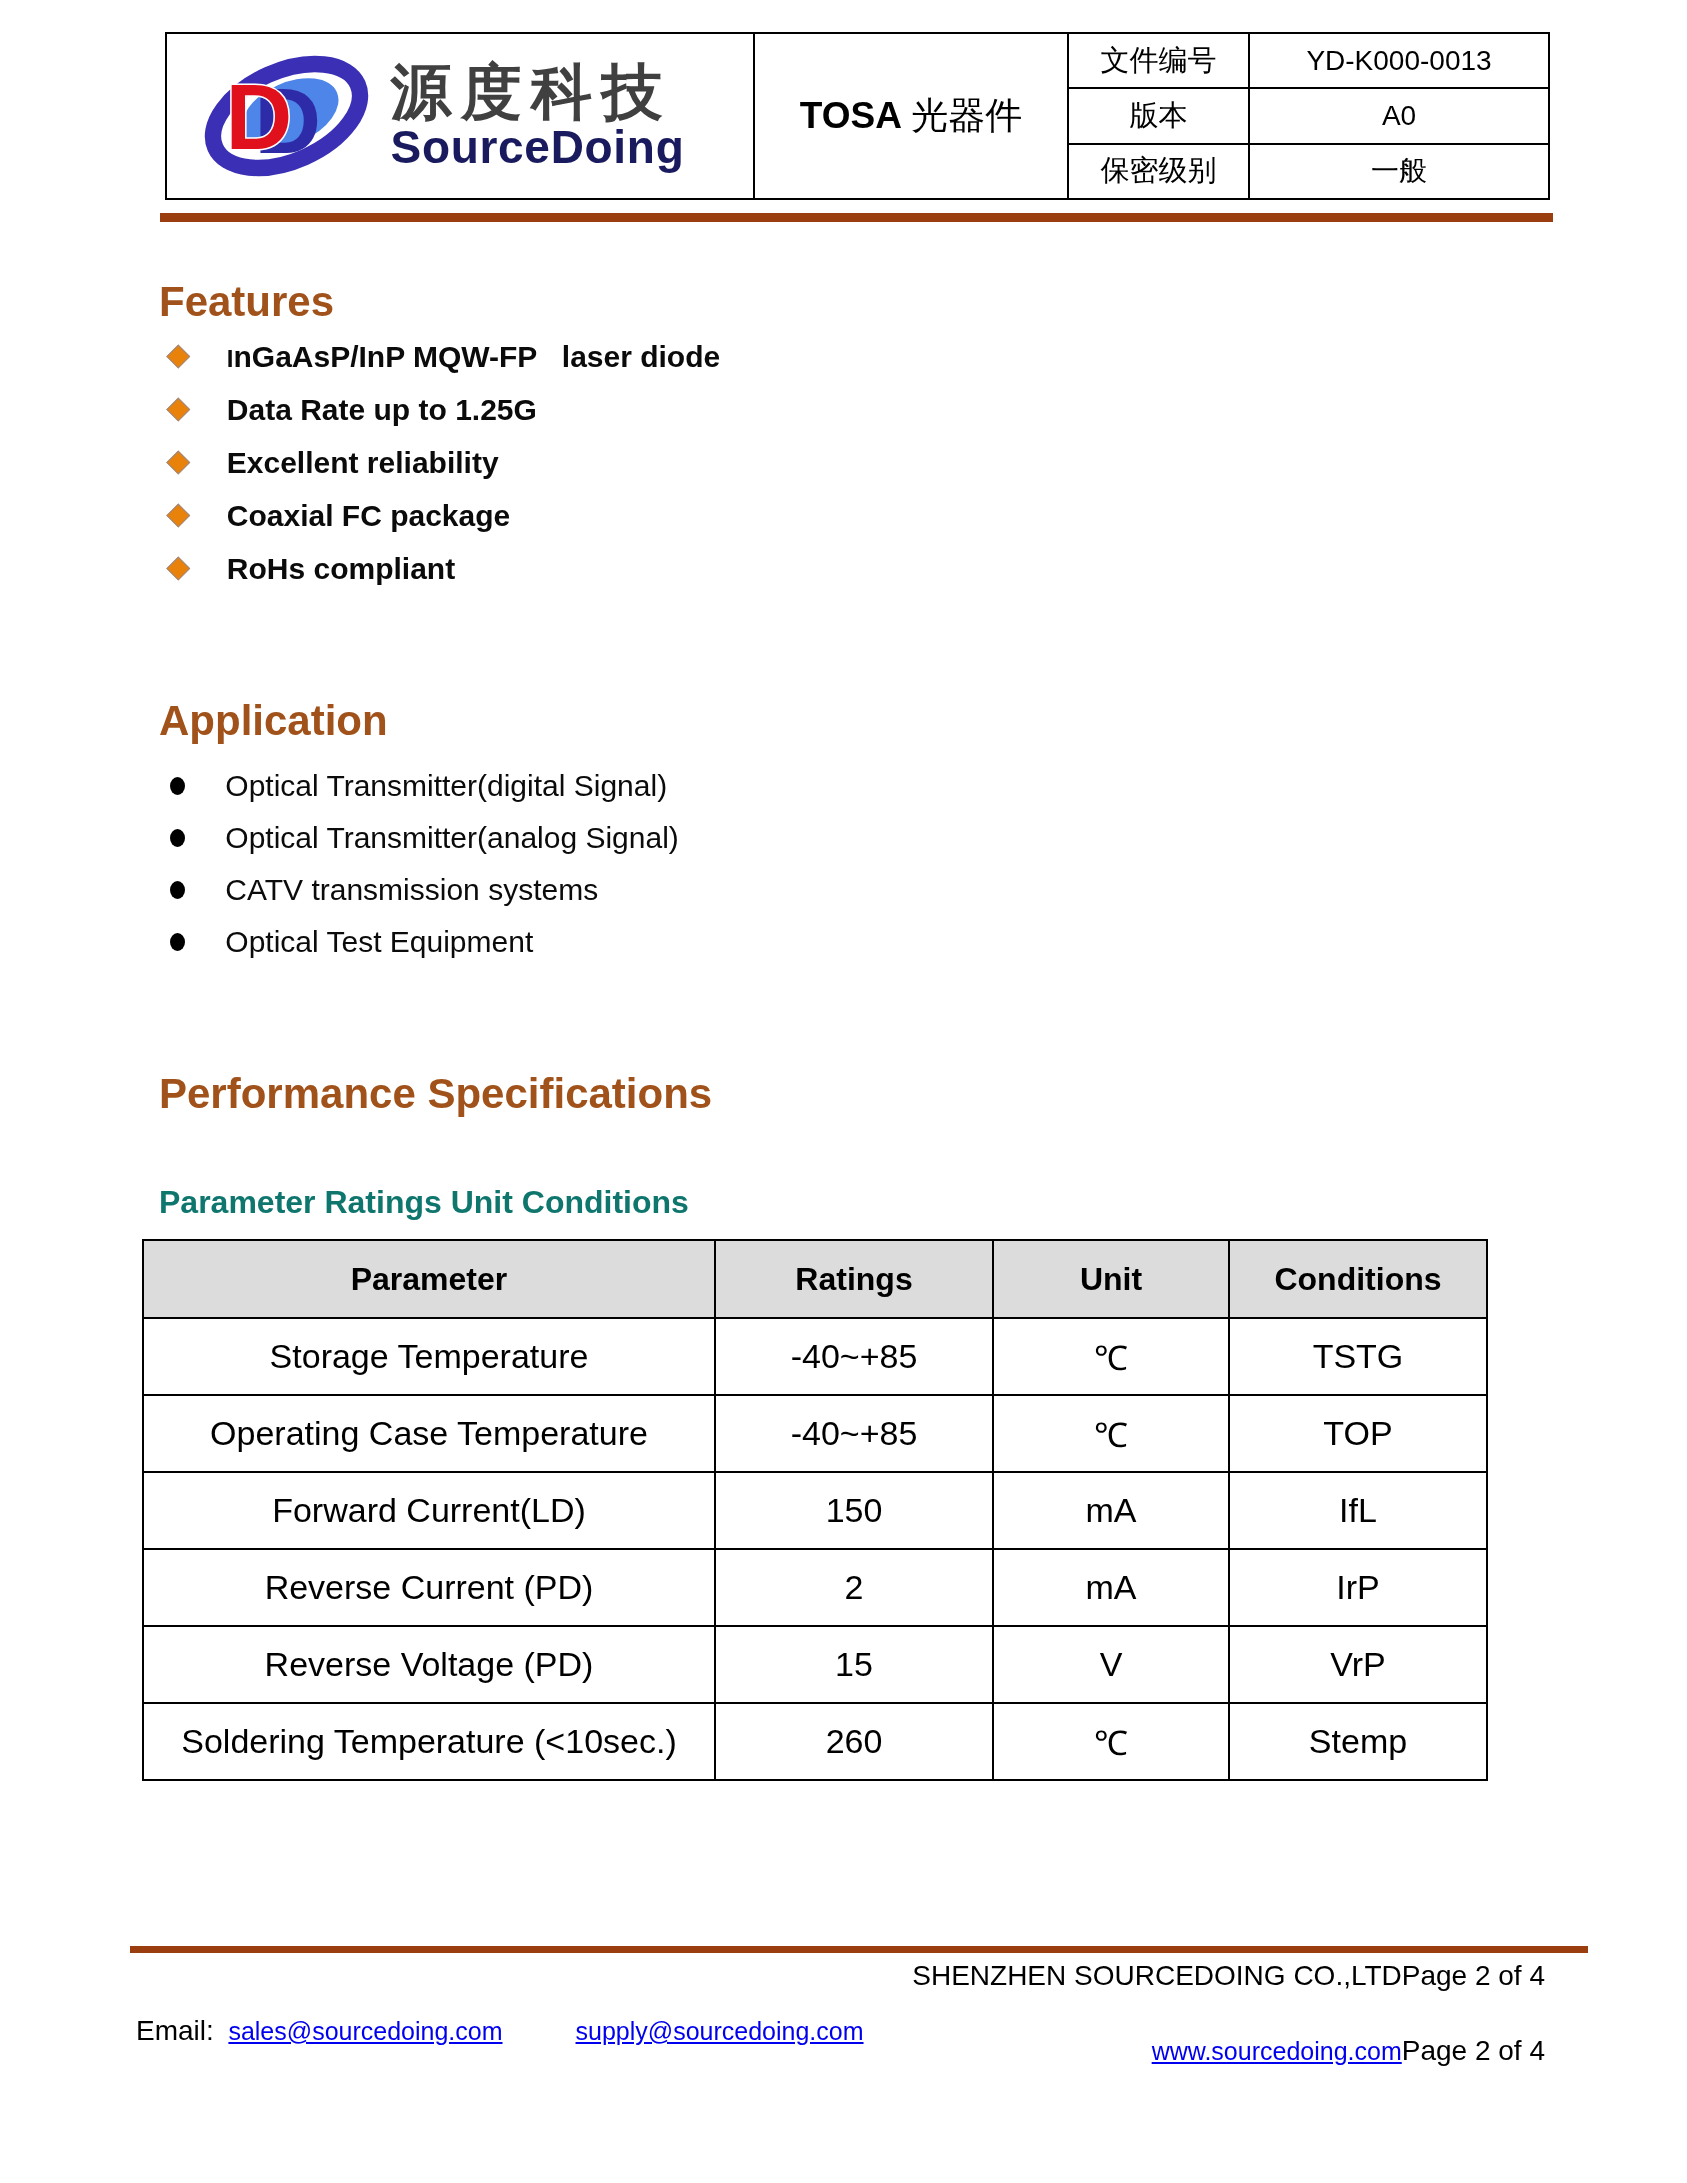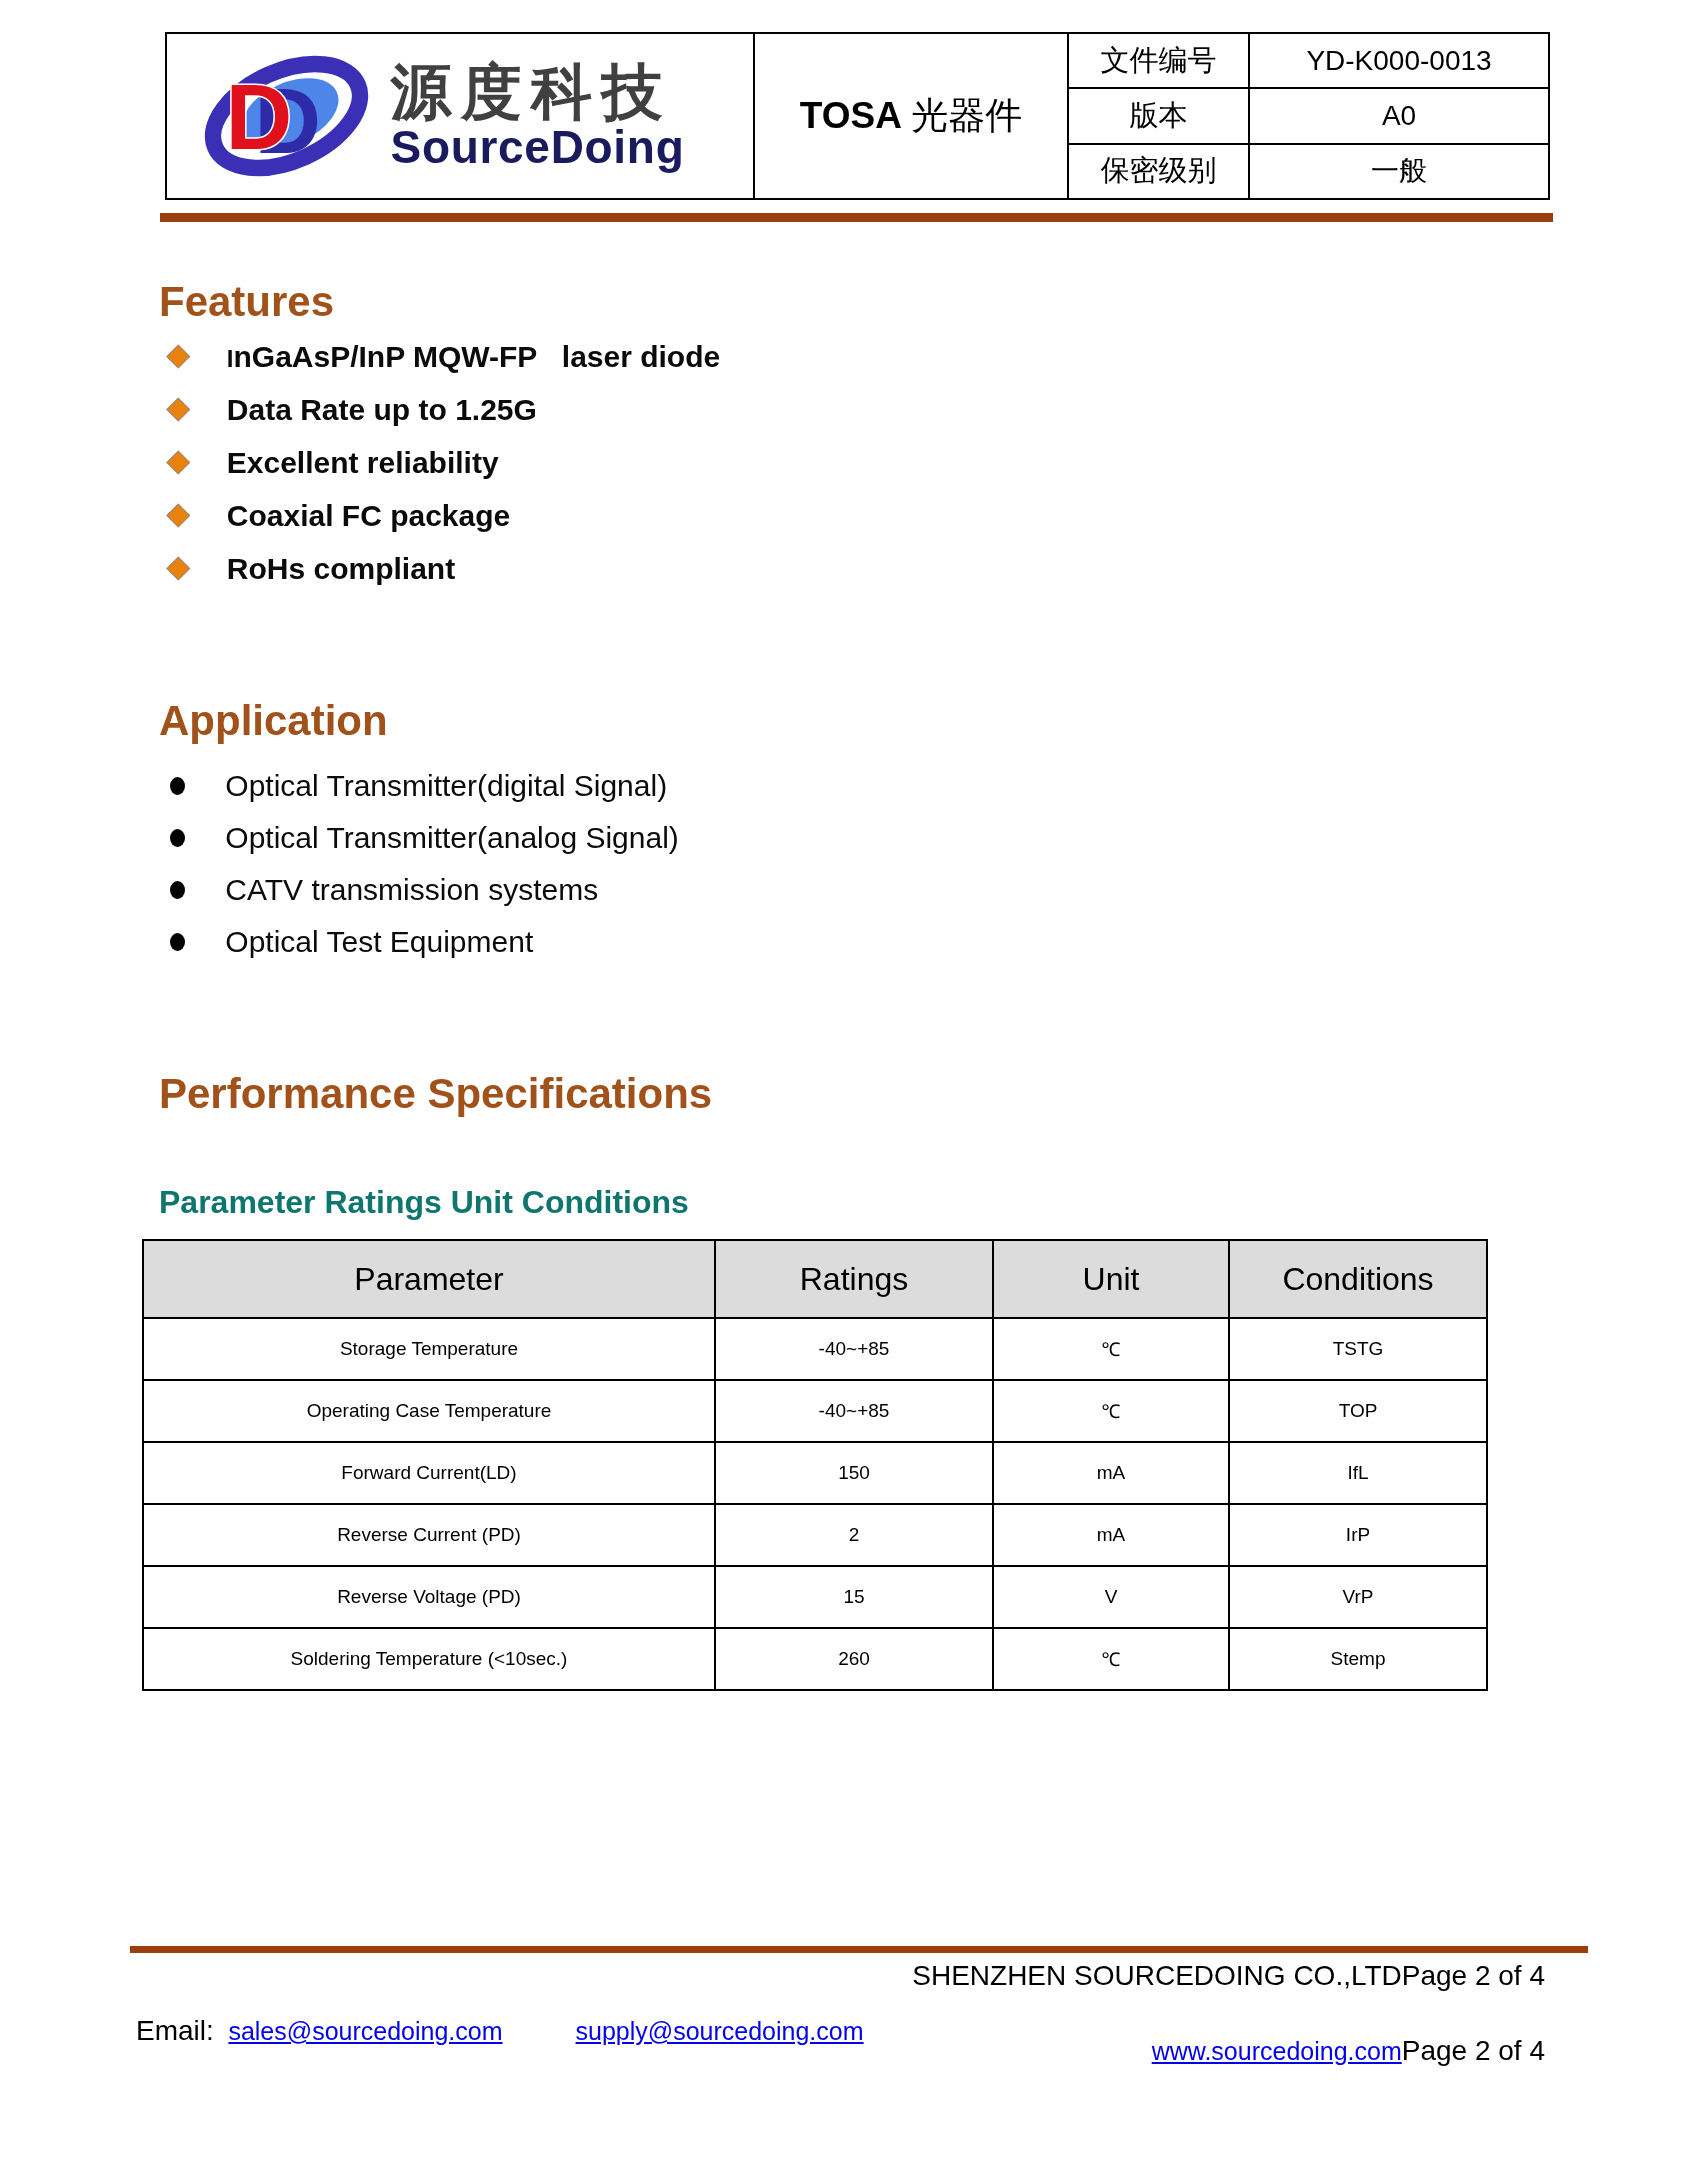--- a/index.html
+++ b/index.html
@@ -129,25 +129,25 @@
     border-right: 2px solid #000;
     border-top: 2.6px solid #000;
     border-bottom: 2.6px solid #000;
     text-align: center;
     vertical-align: middle;
   }
   .spec-table th {
     height: 78px;
     background: #DCDCDC;
     font-size: 32px;
-    font-weight: normal;
+    font-weight: bold;
   }
   .spec-table td {
-    height: 62px;
-    font-size: 19px;
+    height: 77px;
+    font-size: 34px;
     background: #fff;
   }
 
   
   .footer-bar {
     position: absolute;
     left: 130px; top: 1946px;
     width: 1458px; height: 7.3px;
     background: #9A3E10;
   }

